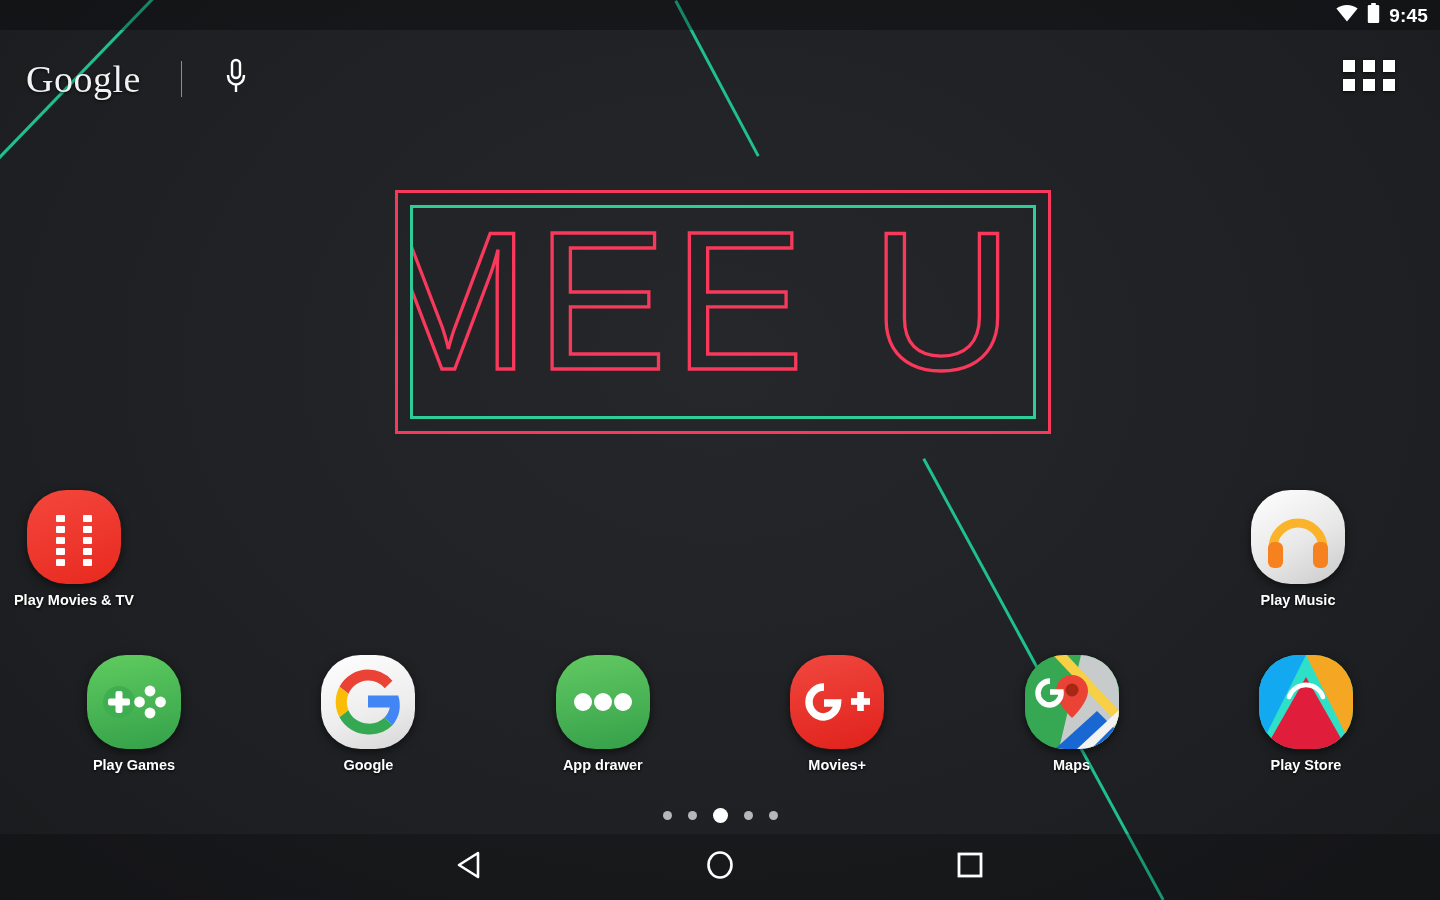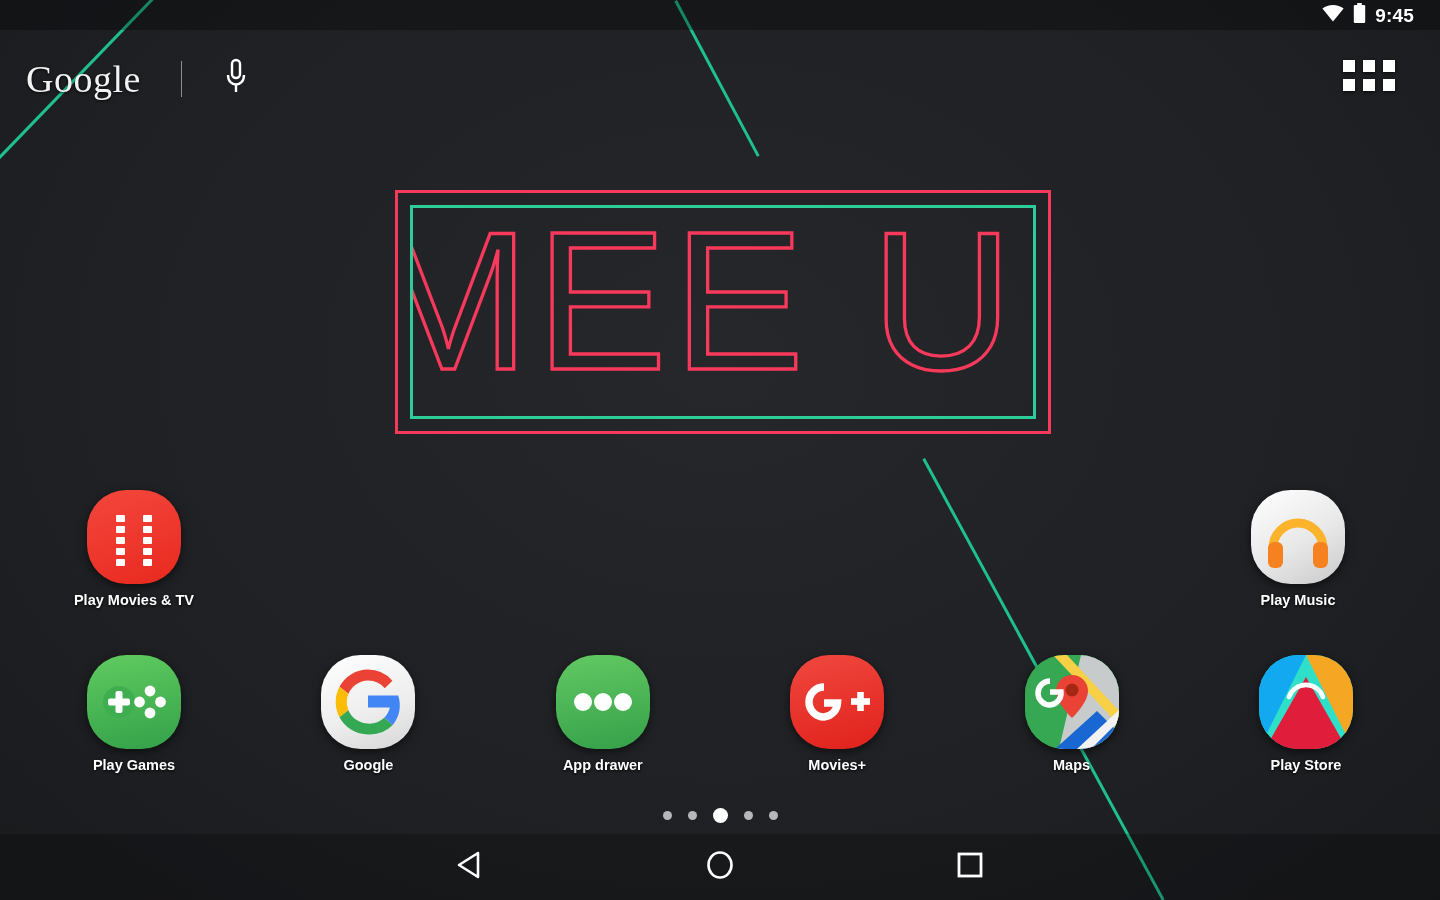--- a/index.html
+++ b/index.html
@@ -28,21 +28,21 @@
   }
 
   
   #status-bar {
     position: absolute;
     top: 0; left: 0; right: 0;
     height: 30px;
     display: flex;
     align-items: center;
     justify-content: flex-end;
-    padding-right: 26px;
+    padding-right: 12px;
     gap: 9px;
     background: rgba(0,0,0,0.30);
     z-index: 30;
   }
   .status-clock {
     color: #ffffff;
     font-size: 19px;
     font-weight: bold;
     letter-spacing: 0.2px;
     line-height: 1;
@@ -122,21 +122,20 @@
   .icon-row {
     position: absolute;
     display: flex;
     z-index: 15;
   }
   #row-top {
     left: 0;
     top: 490px;
     width: 1440px;
     justify-content: flex-start;
-    padding-left: 60px;
     box-sizing: border-box;
   }
   #row-dock {
     left: 60px;
     top: 655px;
     width: 1320px;
     justify-content: space-between;
   }
   .app-cell {
     width: 148px;

